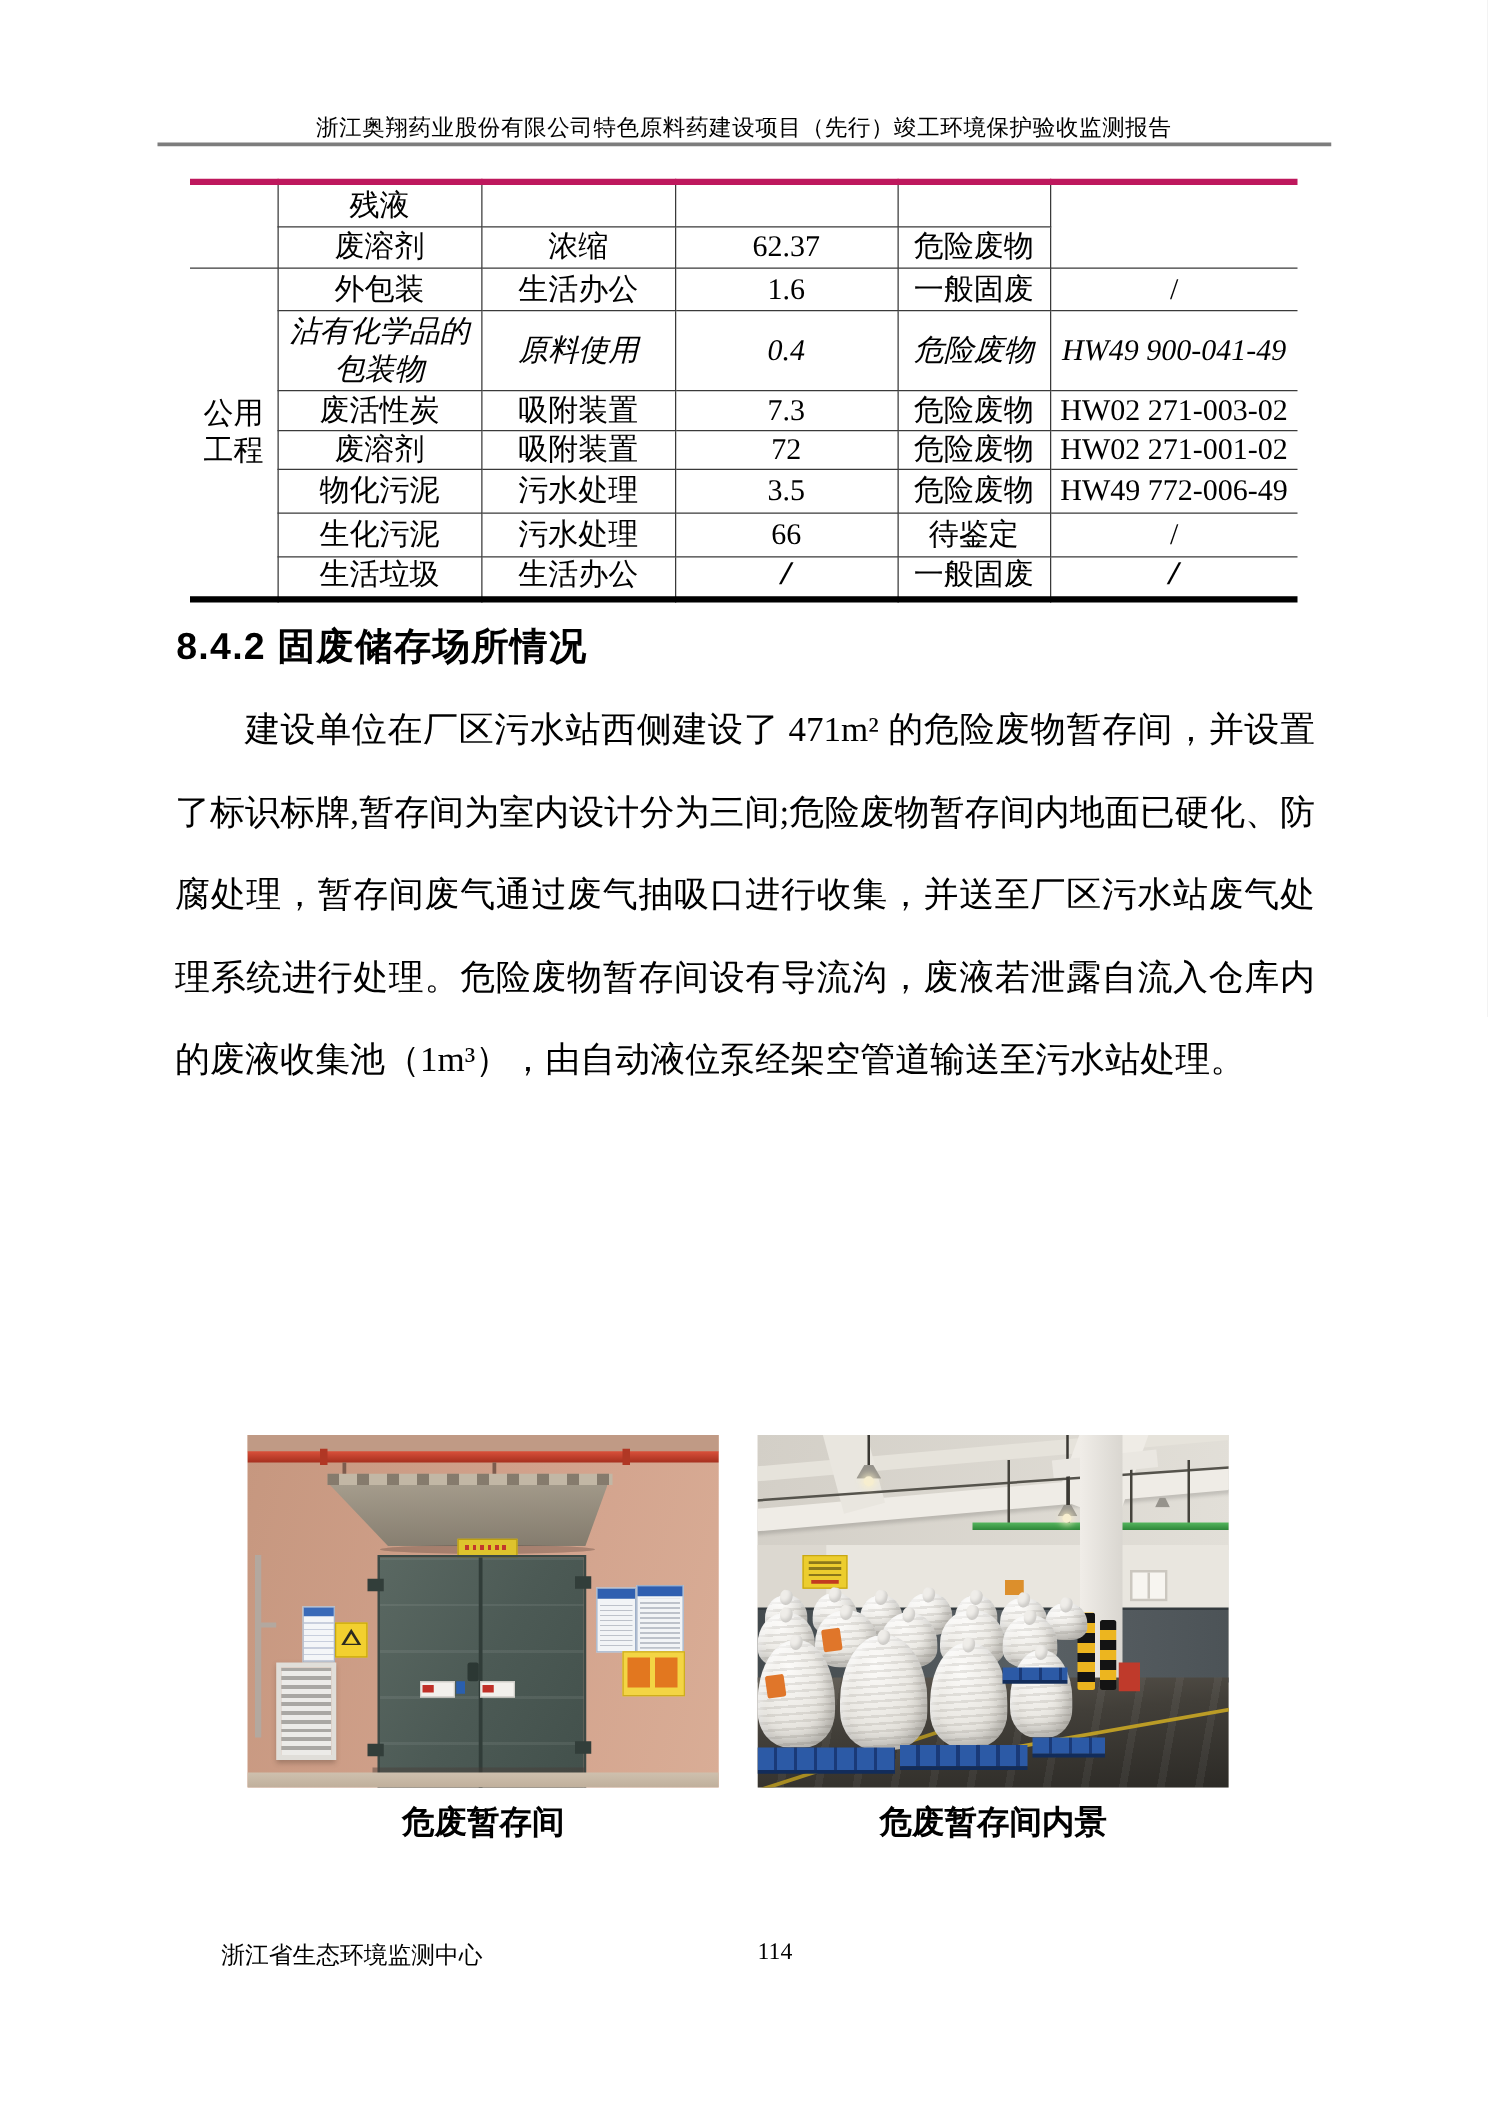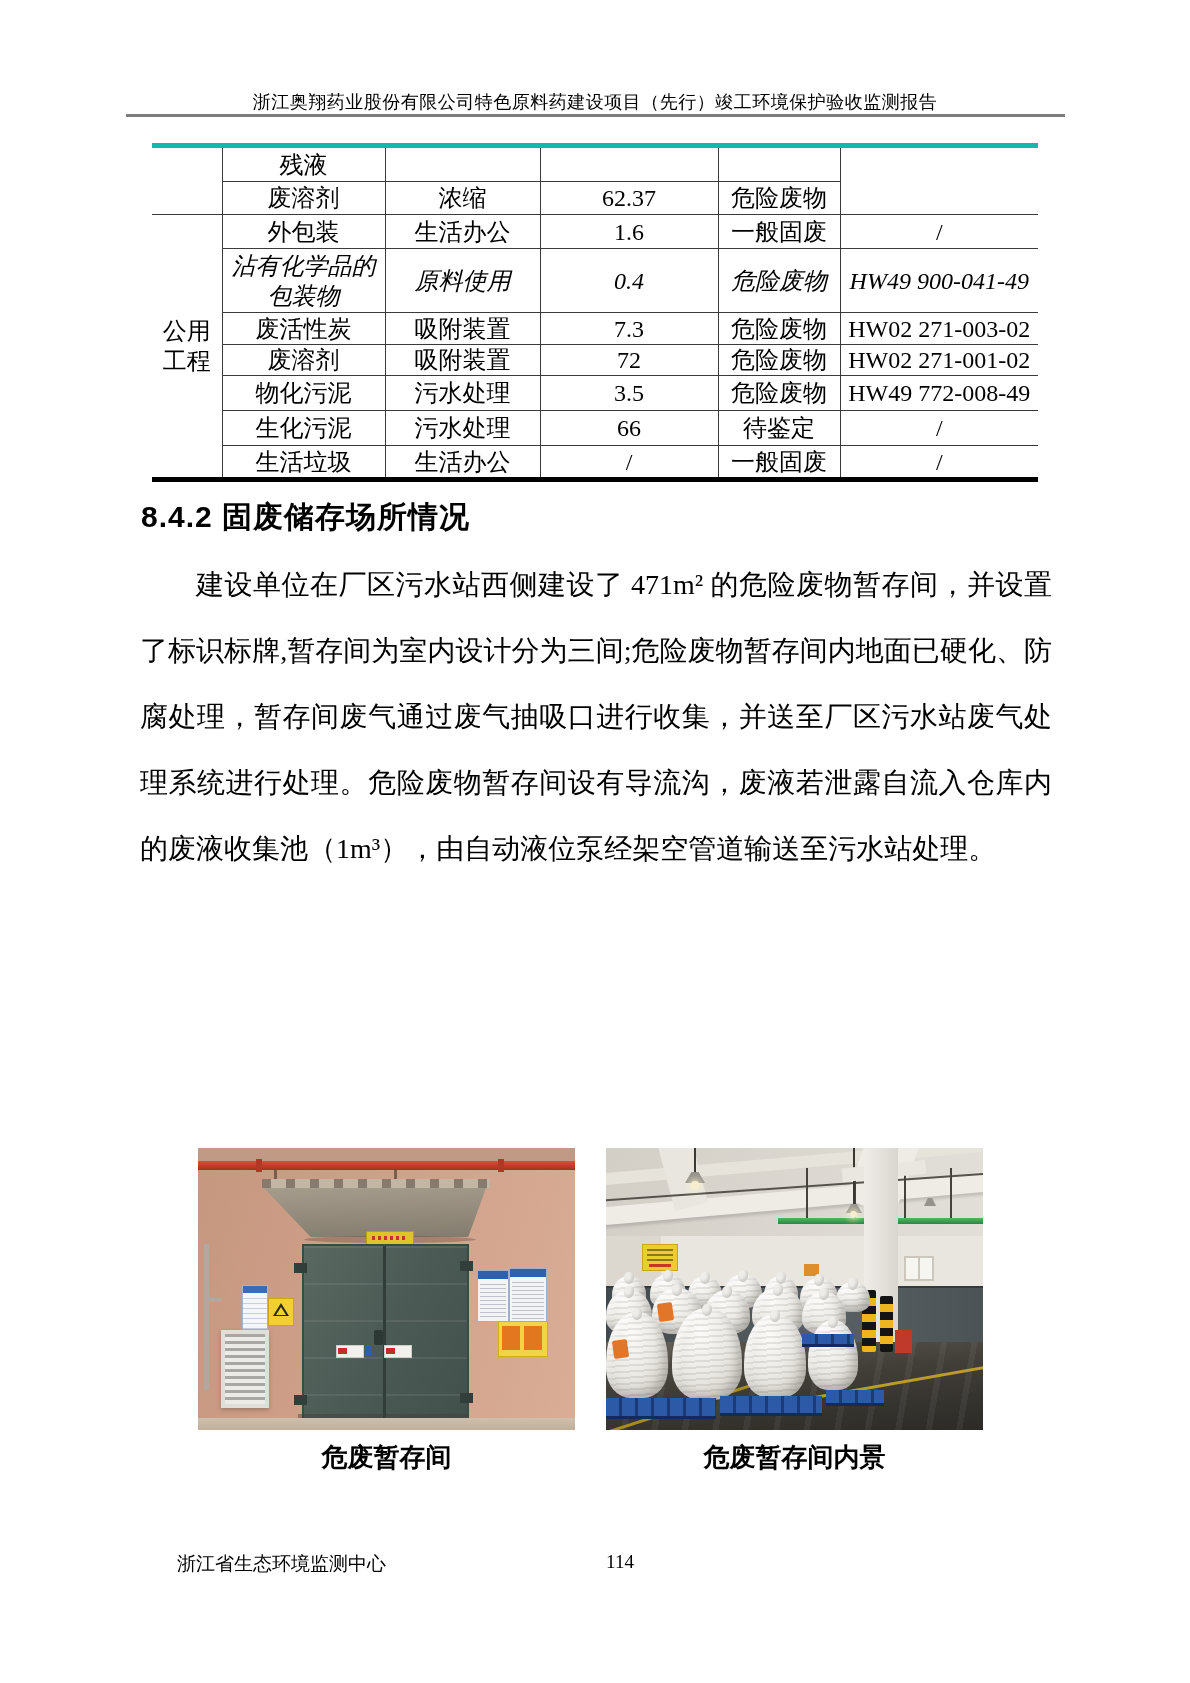--- a/index.html
+++ b/index.html
@@ -7,27 +7,27 @@
         font-family:"Liberation Serif","DejaVu Serif",serif;color:#000;overflow:hidden;}
 
   
   .hdr-title{position:absolute;top:90px;left:0;width:100%;text-align:center;
              font-size:18px;letter-spacing:.5px;}
   .hdr-rule{position:absolute;top:114px;left:126px;width:939px;height:3px;background:#7d7d7d;}
 
   
   .tbl-wrap{position:absolute;top:143px;left:152px;}
   table.waste{border-collapse:collapse;table-layout:fixed;width:886px;
-              border-top:5px solid #14b8a6;border-bottom:5px solid #000;}
+              border-top:5px solid #be185d;border-bottom:5px solid #000;}
   table.waste td{border:1.6px solid #3a3a3a;text-align:center;vertical-align:middle;
                  font-size:24px;padding:0 3px;line-height:30px;}
   table.waste td.no-l{border-left:none;}
   table.waste td.no-r{border-right:none;}
   tr.r1{height:36px;} tr.r2{height:33px;} tr.r3{height:34px;} tr.r4{height:64px;font-style:italic;}
-  tr.r5{height:32px;} tr.r6{height:30px;} tr.r7{height:35px;} tr.r8{height:35px;} tr.r9{height:34px;}
+  tr.r5{height:32px;} tr.r6{height:30px;} tr.r7{height:35px;} tr.r8{height:35px;} tr.r9{height:34px;font-family:Liberation Mono, monospace;}
 
   
   .sec-heading{position:absolute;top:497px;left:141px;font-family:"Liberation Sans","DejaVu Sans",sans-serif;
                font-weight:bold;font-size:30px;letter-spacing:1px;}
   .paras{position:absolute;top:552px;left:140px;width:912px;font-size:28px;line-height:66px;
          text-align:justify;text-justify:inter-ideograph;}
   .paras p{margin:0;text-indent:2em;}
 
   
   .pht{position:absolute;width:377px;height:282px;overflow:hidden;}
@@ -198,21 +198,21 @@
         <td>吸附装置</td>
         <td>72</td>
         <td>危险废物</td>
         <td class="no-r">HW02 271-001-02</td>
       </tr>
       <tr class="r7">
         <td>物化污泥</td>
         <td>污水处理</td>
         <td>3.5</td>
         <td>危险废物</td>
-        <td class="no-r">HW49 772-008-49</td>
+        <td class="no-r">HW49 772-006-49</td>
       </tr>
       <tr class="r8">
         <td>生化污泥</td>
         <td>污水处理</td>
         <td>66</td>
         <td>待鉴定</td>
         <td class="no-r">/</td>
       </tr>
       <tr class="r9">
         <td>生活垃圾</td>

